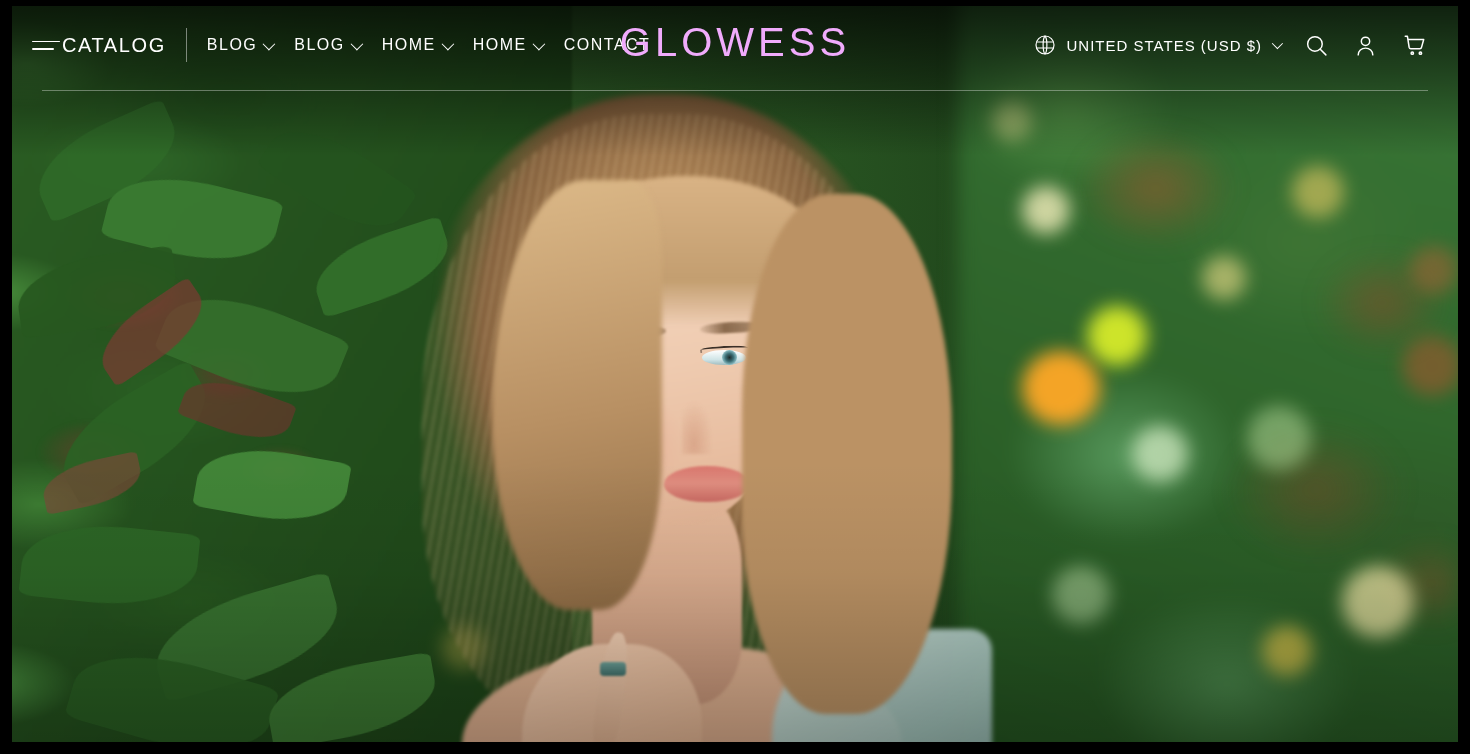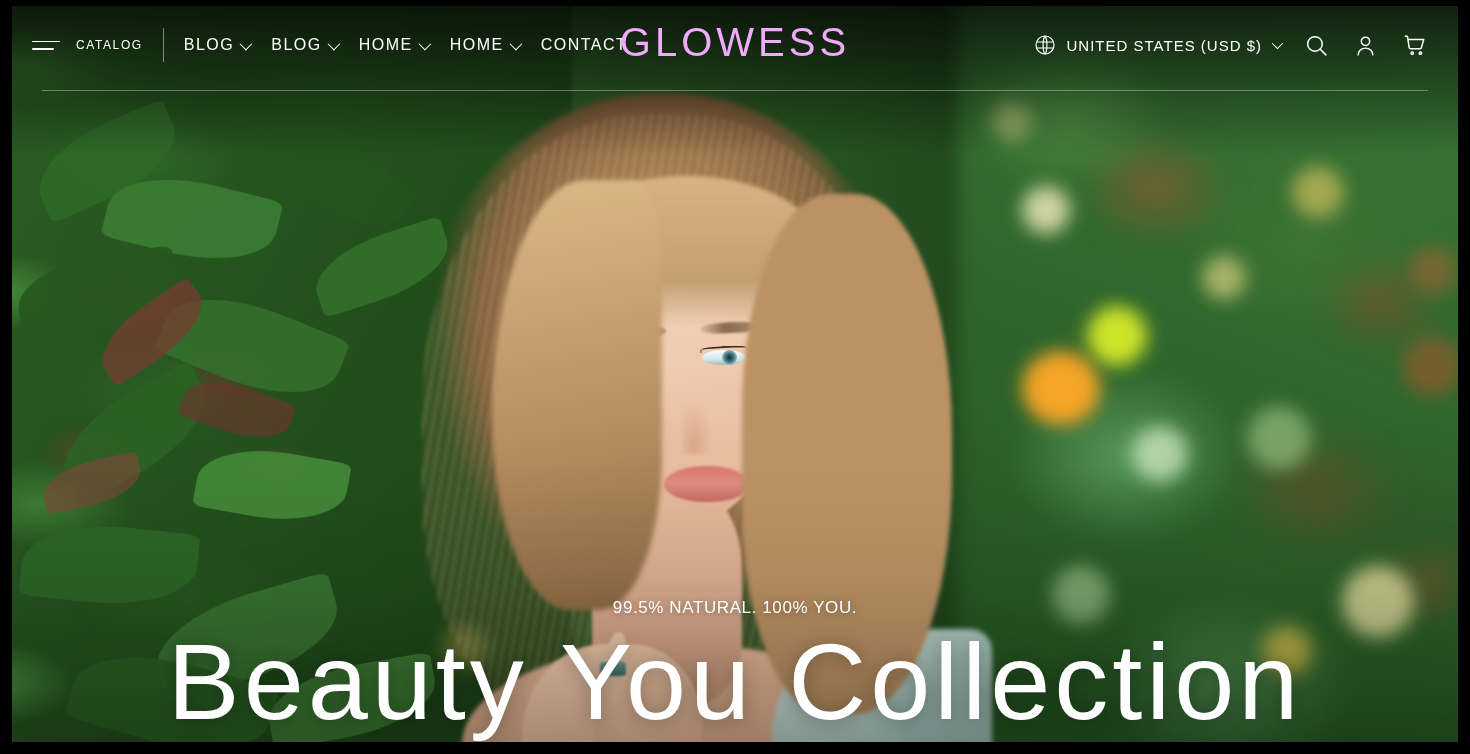--- a/index.html
+++ b/index.html
@@ -202,21 +202,21 @@
   .header {
     position:absolute; left:0; right:0; top:0; height:78px;
     display:flex; align-items:center; color:#fff; z-index:40;
   }
   .header-left { display:flex; align-items:center; gap:0; padding-left:20px; flex:0 0 auto; }
   .hamburger { width:30px; height:20px; display:flex; flex-direction:column; justify-content:center; gap:6px; cursor:pointer; }
   .hamburger span { display:block; height:1.5px; background:#fff; border-radius:1px; }
   .hamburger span:nth-child(1){ width:28px; }
   .hamburger span:nth-child(2){ width:22px; }
   .catalog-link {
-    font-size:12px; letter-spacing:1.6px; color:#fff; margin-left:14px;
+    font-size:20px; letter-spacing:1.6px; color:#fff; 
     font-weight:400; white-space:nowrap; cursor:pointer;
   }
   .vdivider { width:1px; height:34px; background:rgba(255,255,255,.45); margin:0 20px; }
   .mainnav { display:flex; align-items:center; gap:22px; }
   .navitem { display:flex; align-items:center; gap:6px; font-size:16px; letter-spacing:1.5px; cursor:pointer; white-space:nowrap; }
   .chev { display:inline-block; width:9px; height:9px; border-right:1.5px solid #fff; border-bottom:1.5px solid #fff;
           transform:rotate(45deg) translateY(-2px); }
   .logo {
     position:absolute; left:50%; top:14px; transform:translateX(-50%);
     font-size:40px; letter-spacing:4px; font-weight:400; color:#f0abfc; white-space:nowrap;
@@ -376,19 +376,15 @@
           <svg width="26" height="26" viewBox="0 0 24 24" fill="none" stroke="#fff" stroke-width="1.4" stroke-linecap="round" stroke-linejoin="round">
             <path d="M3 4h2l1.6 10.2a1.6 1.6 0 0 0 1.6 1.3h8.2a1.6 1.6 0 0 0 1.6-1.3L20 7H6"></path>
             <circle cx="9.5" cy="19.5" r="1.1"></circle>
             <circle cx="17" cy="19.5" r="1.1"></circle>
           </svg>
         </div>
       </div>
     </div>
     <div class="hdivider"></div>
 
-    <div class="hero-copy">
-      <div class="eyebrow">99.5% NATURAL. 100% YOU.</div>
-      <div class="headline">Beauty You Collection</div>
-    </div>
 
   </div>
 </div>
 
 </body></html>

